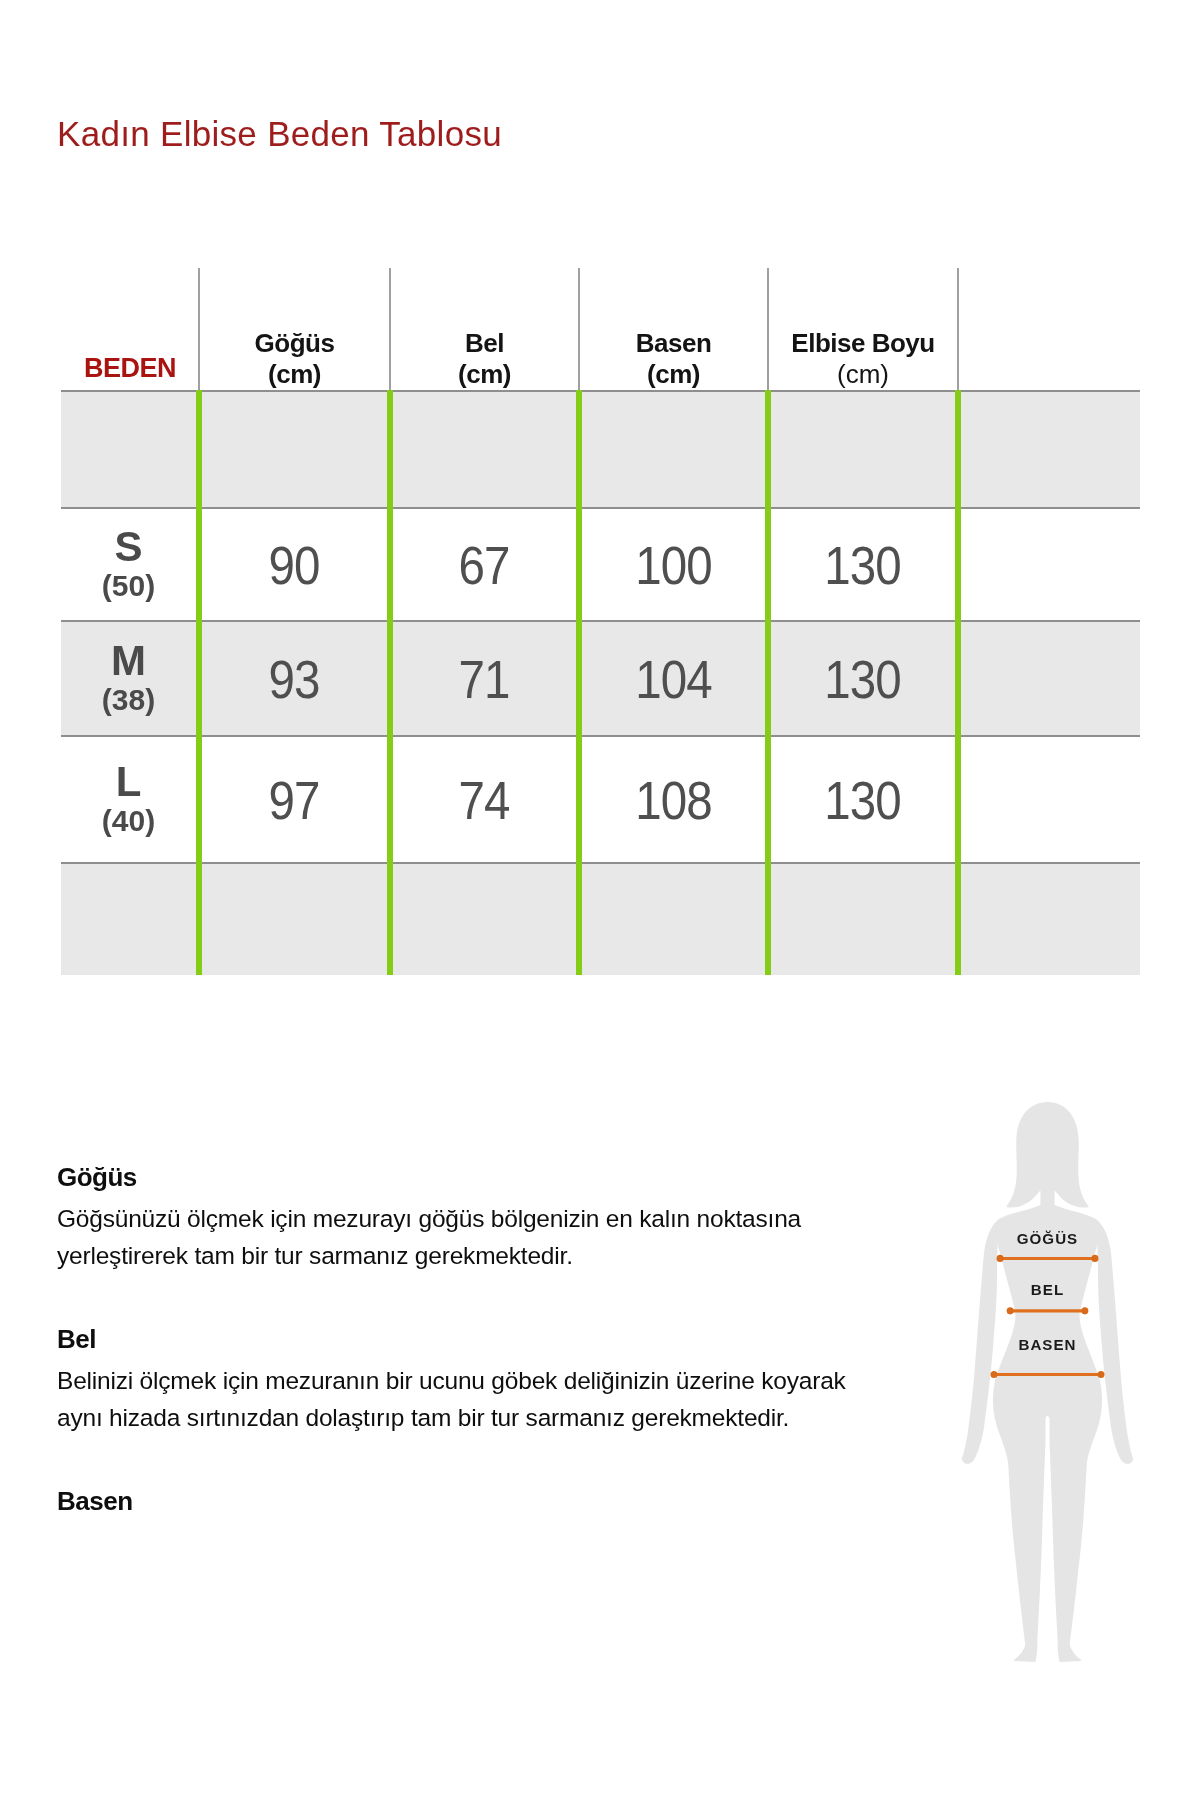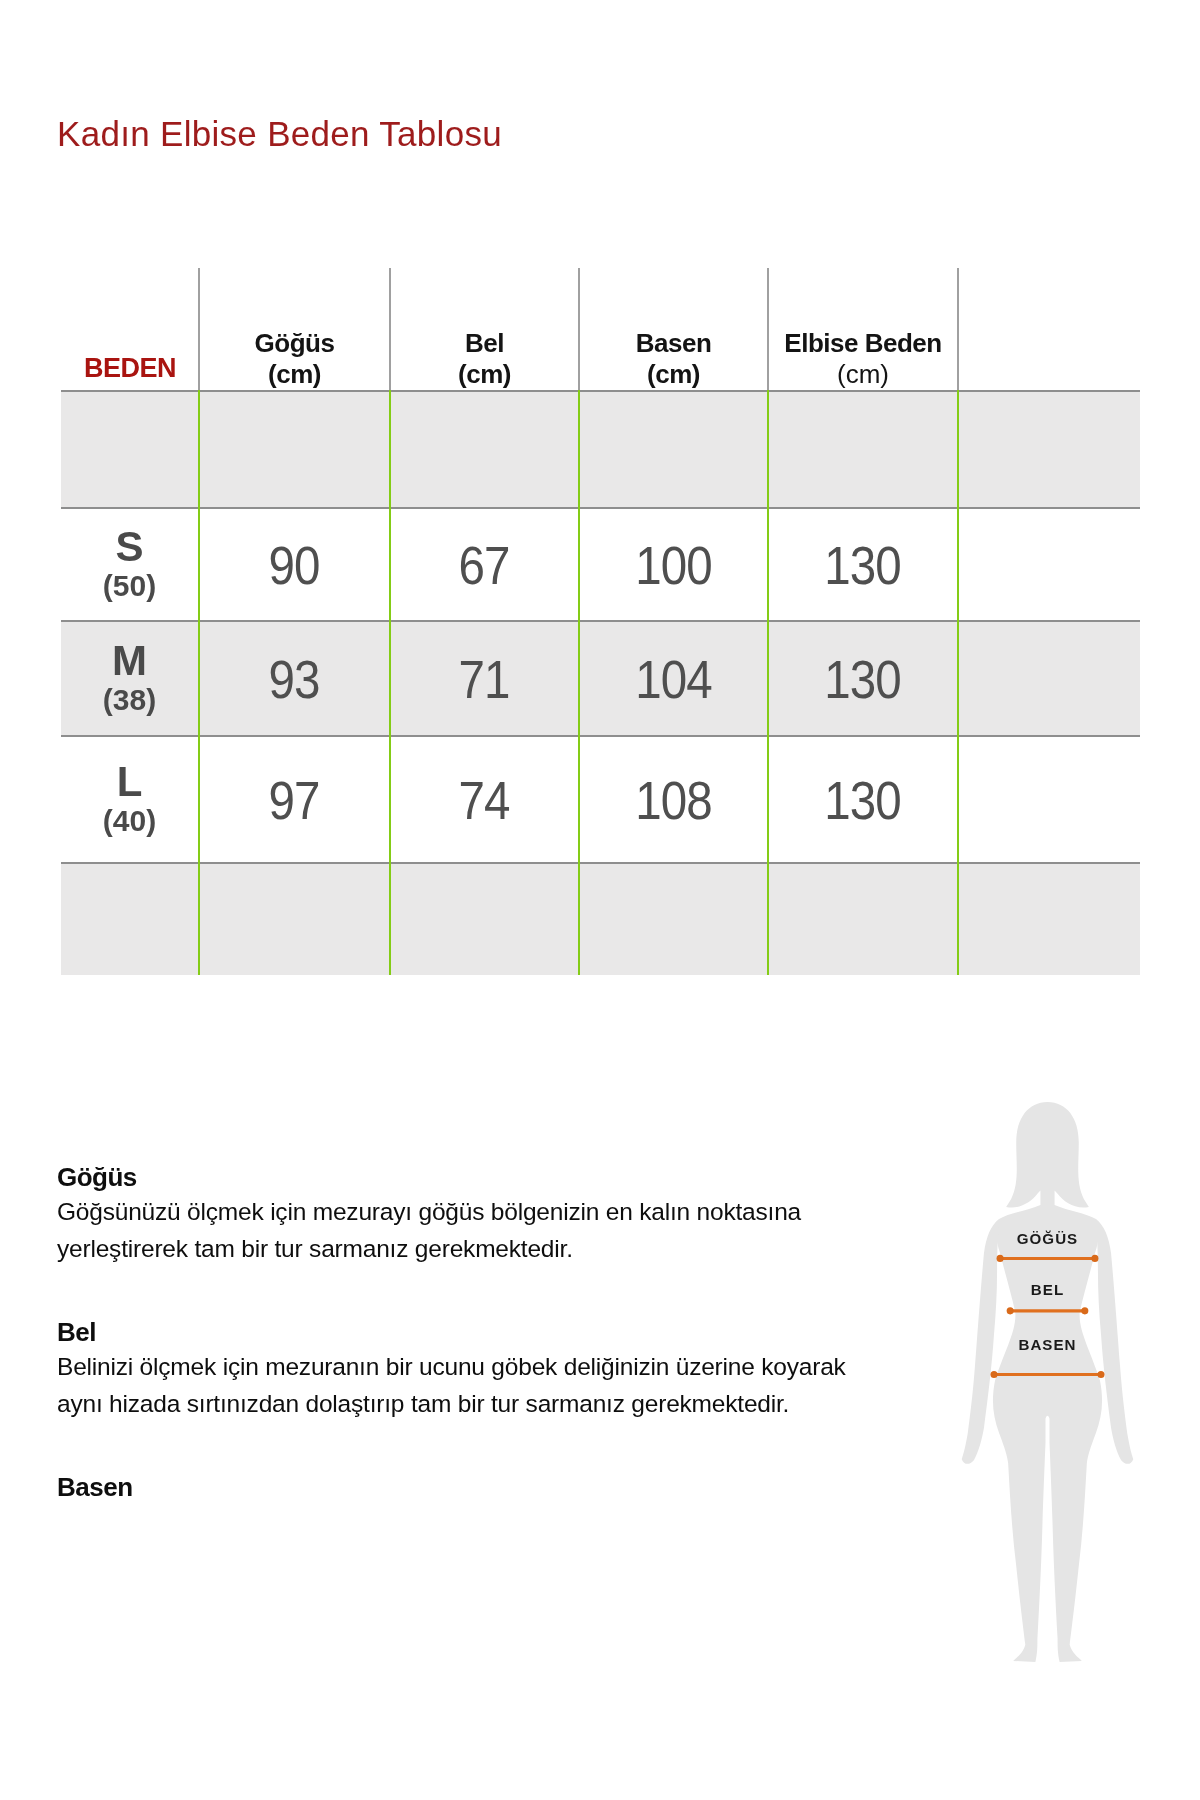--- a/index.html
+++ b/index.html
@@ -36,21 +36,21 @@
     width:2px; height:122px; background:#a0a0a0;
   }
   .beden-label {
     display:block; font-size:27px; font-weight:700; color:#a91410;
     letter-spacing:-0.5px; padding-bottom:6px;
   }
   .h-label { font-size:26px; line-height:1.1; letter-spacing:-0.5px; }
   .h-unit  { font-size:26px; line-height:1.25; letter-spacing:-0.5px; }
   .h-unit.regular { font-weight:400; letter-spacing:0; }
 
-  tbody td { border-left:2px solid #84cc16; }
+  tbody td { border-left:6px solid #84cc16; }
   tbody td:first-child { border-left:none; }
   tbody tr { border-top:2px solid #8e8e8e; }
   tbody tr.band { background:#e9e8e8; }
   tr.spacer-top td { height:117px; }
   tr.row-s td { height:113px; }
   tr.row-m td { height:115px; }
   tr.row-l td { height:127px; }
   tr.spacer-bottom td { height:112px; }
 
   td.size-cell { text-align:center; vertical-align:middle; }
@@ -64,21 +64,21 @@
   }
 
   
   .howto { position:absolute; left:57px; top:1112px; width:1086px; }
   .howto-heading {
     font-size:28px; font-weight:700; color:#a31010; letter-spacing:-0.5px;
   }
   .measure-block { margin-top:50px; width:800px; }
   .measure-title { font-size:26px; font-weight:700; color:#0e0e0e; letter-spacing:-0.5px; }
   .measure-text  {
-    margin-top:0; font-size:24.5px; line-height:37px; color:#0e0e0e;
+    margin-top:7px; font-size:24.5px; line-height:37px; color:#0e0e0e;
     letter-spacing:-0.2px;
   }
 
   
   .figure-wrap {
     position:absolute; left:893px; top:-12px; width:195px; height:565px;
   }
   .figure-wrap svg { width:100%; height:100%; }
   .sil { fill:#e5e5e5; }
   .measure-line { stroke:#e0701f; stroke-width:3; }
@@ -116,21 +116,21 @@
         </th>
         <th class="vline">
           <div class="h-label">Bel</div>
           <div class="h-unit">(cm)</div>
         </th>
         <th class="vline">
           <div class="h-label">Basen</div>
           <div class="h-unit">(cm)</div>
         </th>
         <th class="vline">
-          <div class="h-label">Elbise Beden</div>
+          <div class="h-label">Elbise Boyu</div>
           <div class="h-unit regular">(cm)</div>
         </th>
         <th></th>
       </tr>
     </thead>
     <tbody>
       <tr class="band spacer-top">
         <td></td>
           <td></td>
           <td></td>

